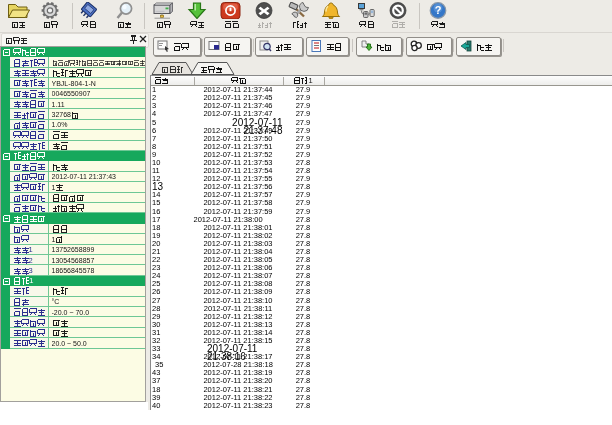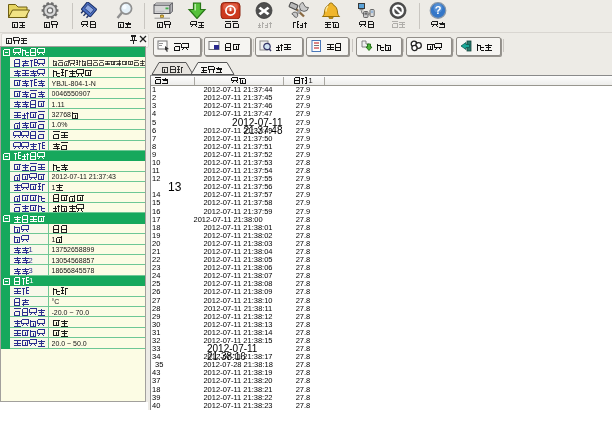--- a/index.html
+++ b/index.html
@@ -1599,21 +1599,21 @@
     <div style="position:absolute;left:282.5px;top:150.92px;width:41px;height:8.09px;font-size:7.5px;line-height:8.09px;color:#000;text-align:center">27.9</div>
     <div style="position:absolute;left:152px;top:159.01px;width:40px;height:8.09px;font-size:7.5px;line-height:8.09px;color:#000">10</div>
     <div style="position:absolute;left:193.5px;top:159.01px;width:89px;height:8.09px;font-size:7.5px;line-height:8.09px;color:#000;text-align:center">2012-07-11 21:37:53</div>
     <div style="position:absolute;left:282.5px;top:159.01px;width:41px;height:8.09px;font-size:7.5px;line-height:8.09px;color:#000;text-align:center">27.8</div>
     <div style="position:absolute;left:152px;top:167.10px;width:40px;height:8.09px;font-size:7.5px;line-height:8.09px;color:#000">11</div>
     <div style="position:absolute;left:193.5px;top:167.10px;width:89px;height:8.09px;font-size:7.5px;line-height:8.09px;color:#000;text-align:center">2012-07-11 21:37:54</div>
     <div style="position:absolute;left:282.5px;top:167.10px;width:41px;height:8.09px;font-size:7.5px;line-height:8.09px;color:#000;text-align:center">27.8</div>
     <div style="position:absolute;left:152px;top:175.19px;width:40px;height:8.09px;font-size:7.5px;line-height:8.09px;color:#000">12</div>
     <div style="position:absolute;left:193.5px;top:175.19px;width:89px;height:8.09px;font-size:7.5px;line-height:8.09px;color:#000;text-align:center">2012-07-11 21:37:55</div>
     <div style="position:absolute;left:282.5px;top:175.19px;width:41px;height:8.09px;font-size:7.5px;line-height:8.09px;color:#000;text-align:center">27.9</div>
-    <div style="position:absolute;left:168px;top:183.28px;width:40px;height:8.09px;font-size:12px;line-height:8.09px;color:#000">13</div>
+    <div style="position:absolute;left:152px;top:183.28px;width:40px;height:8.09px;font-size:10px;line-height:8.09px;color:#000">13</div>
     <div style="position:absolute;left:193.5px;top:183.28px;width:89px;height:8.09px;font-size:7.5px;line-height:8.09px;color:#000;text-align:center">2012-07-11 21:37:56</div>
     <div style="position:absolute;left:282.5px;top:183.28px;width:41px;height:8.09px;font-size:7.5px;line-height:8.09px;color:#000;text-align:center">27.8</div>
     <div style="position:absolute;left:152px;top:191.37px;width:40px;height:8.09px;font-size:7.5px;line-height:8.09px;color:#000">14</div>
     <div style="position:absolute;left:193.5px;top:191.37px;width:89px;height:8.09px;font-size:7.5px;line-height:8.09px;color:#000;text-align:center">2012-07-11 21:37:57</div>
     <div style="position:absolute;left:282.5px;top:191.37px;width:41px;height:8.09px;font-size:7.5px;line-height:8.09px;color:#000;text-align:center">27.9</div>
     <div style="position:absolute;left:152px;top:199.46px;width:40px;height:8.09px;font-size:7.5px;line-height:8.09px;color:#000">15</div>
     <div style="position:absolute;left:193.5px;top:199.46px;width:89px;height:8.09px;font-size:7.5px;line-height:8.09px;color:#000;text-align:center">2012-07-11 21:37:58</div>
     <div style="position:absolute;left:282.5px;top:199.46px;width:41px;height:8.09px;font-size:7.5px;line-height:8.09px;color:#000;text-align:center">27.9</div>
     <div style="position:absolute;left:152px;top:207.55px;width:40px;height:8.09px;font-size:7.5px;line-height:8.09px;color:#000">16</div>
     <div style="position:absolute;left:193.5px;top:207.55px;width:89px;height:8.09px;font-size:7.5px;line-height:8.09px;color:#000;text-align:center">2012-07-11 21:37:59</div>

